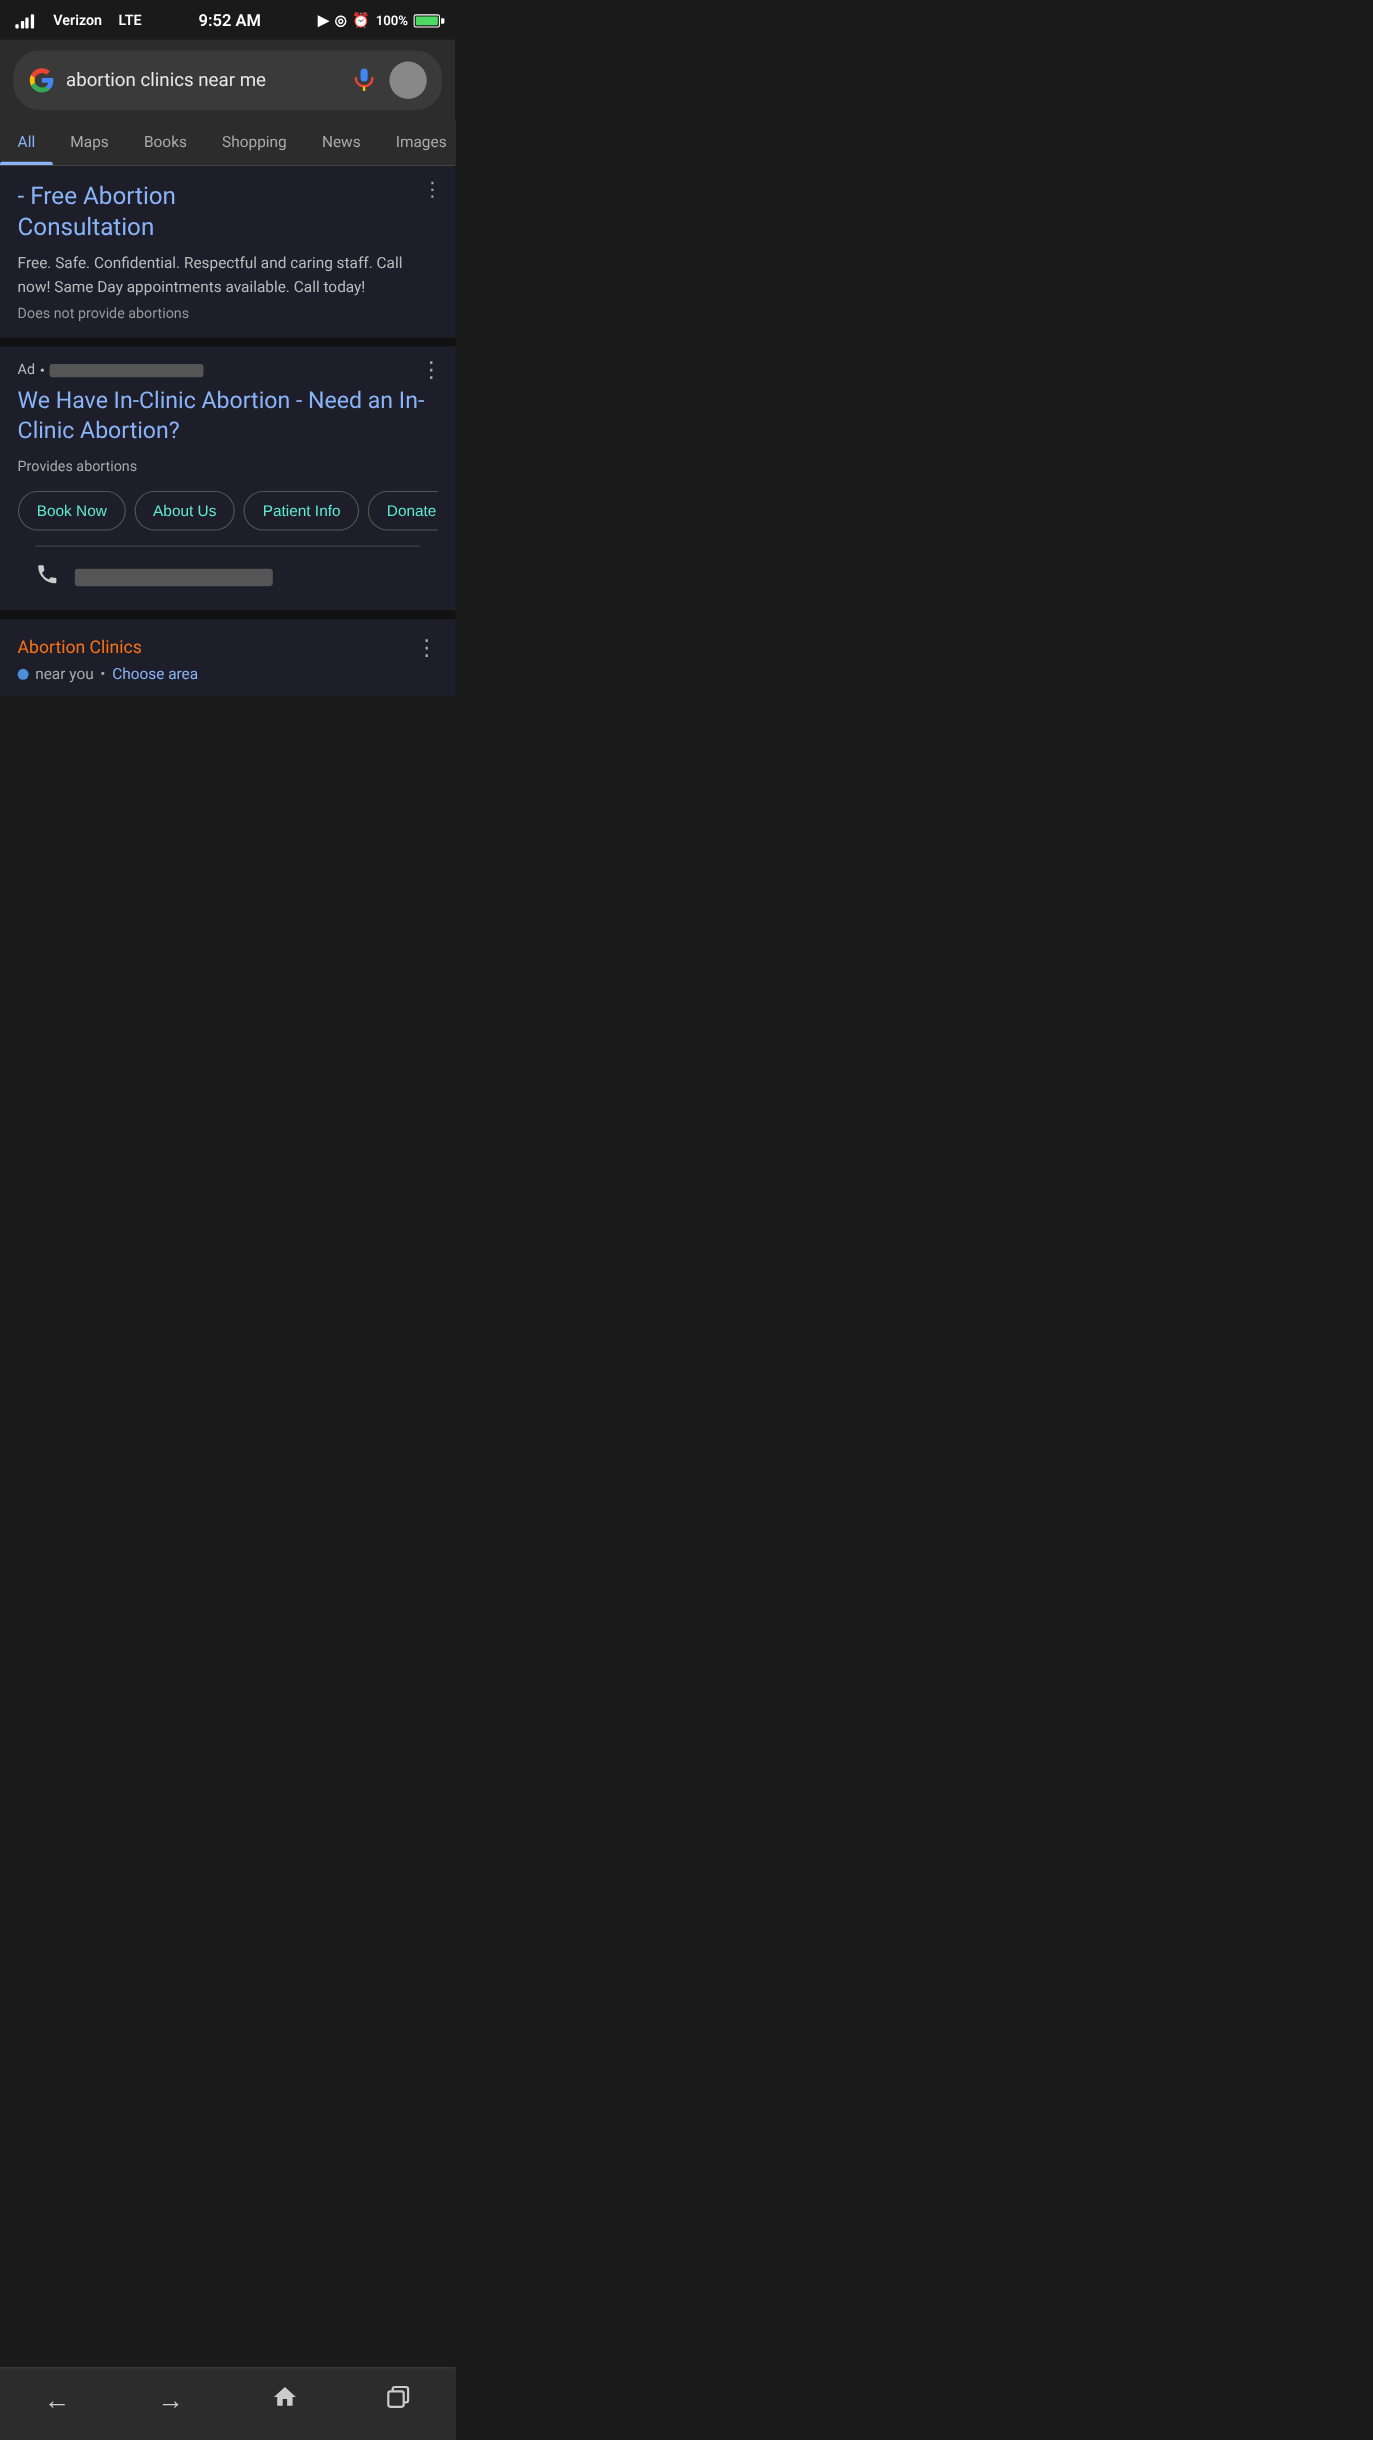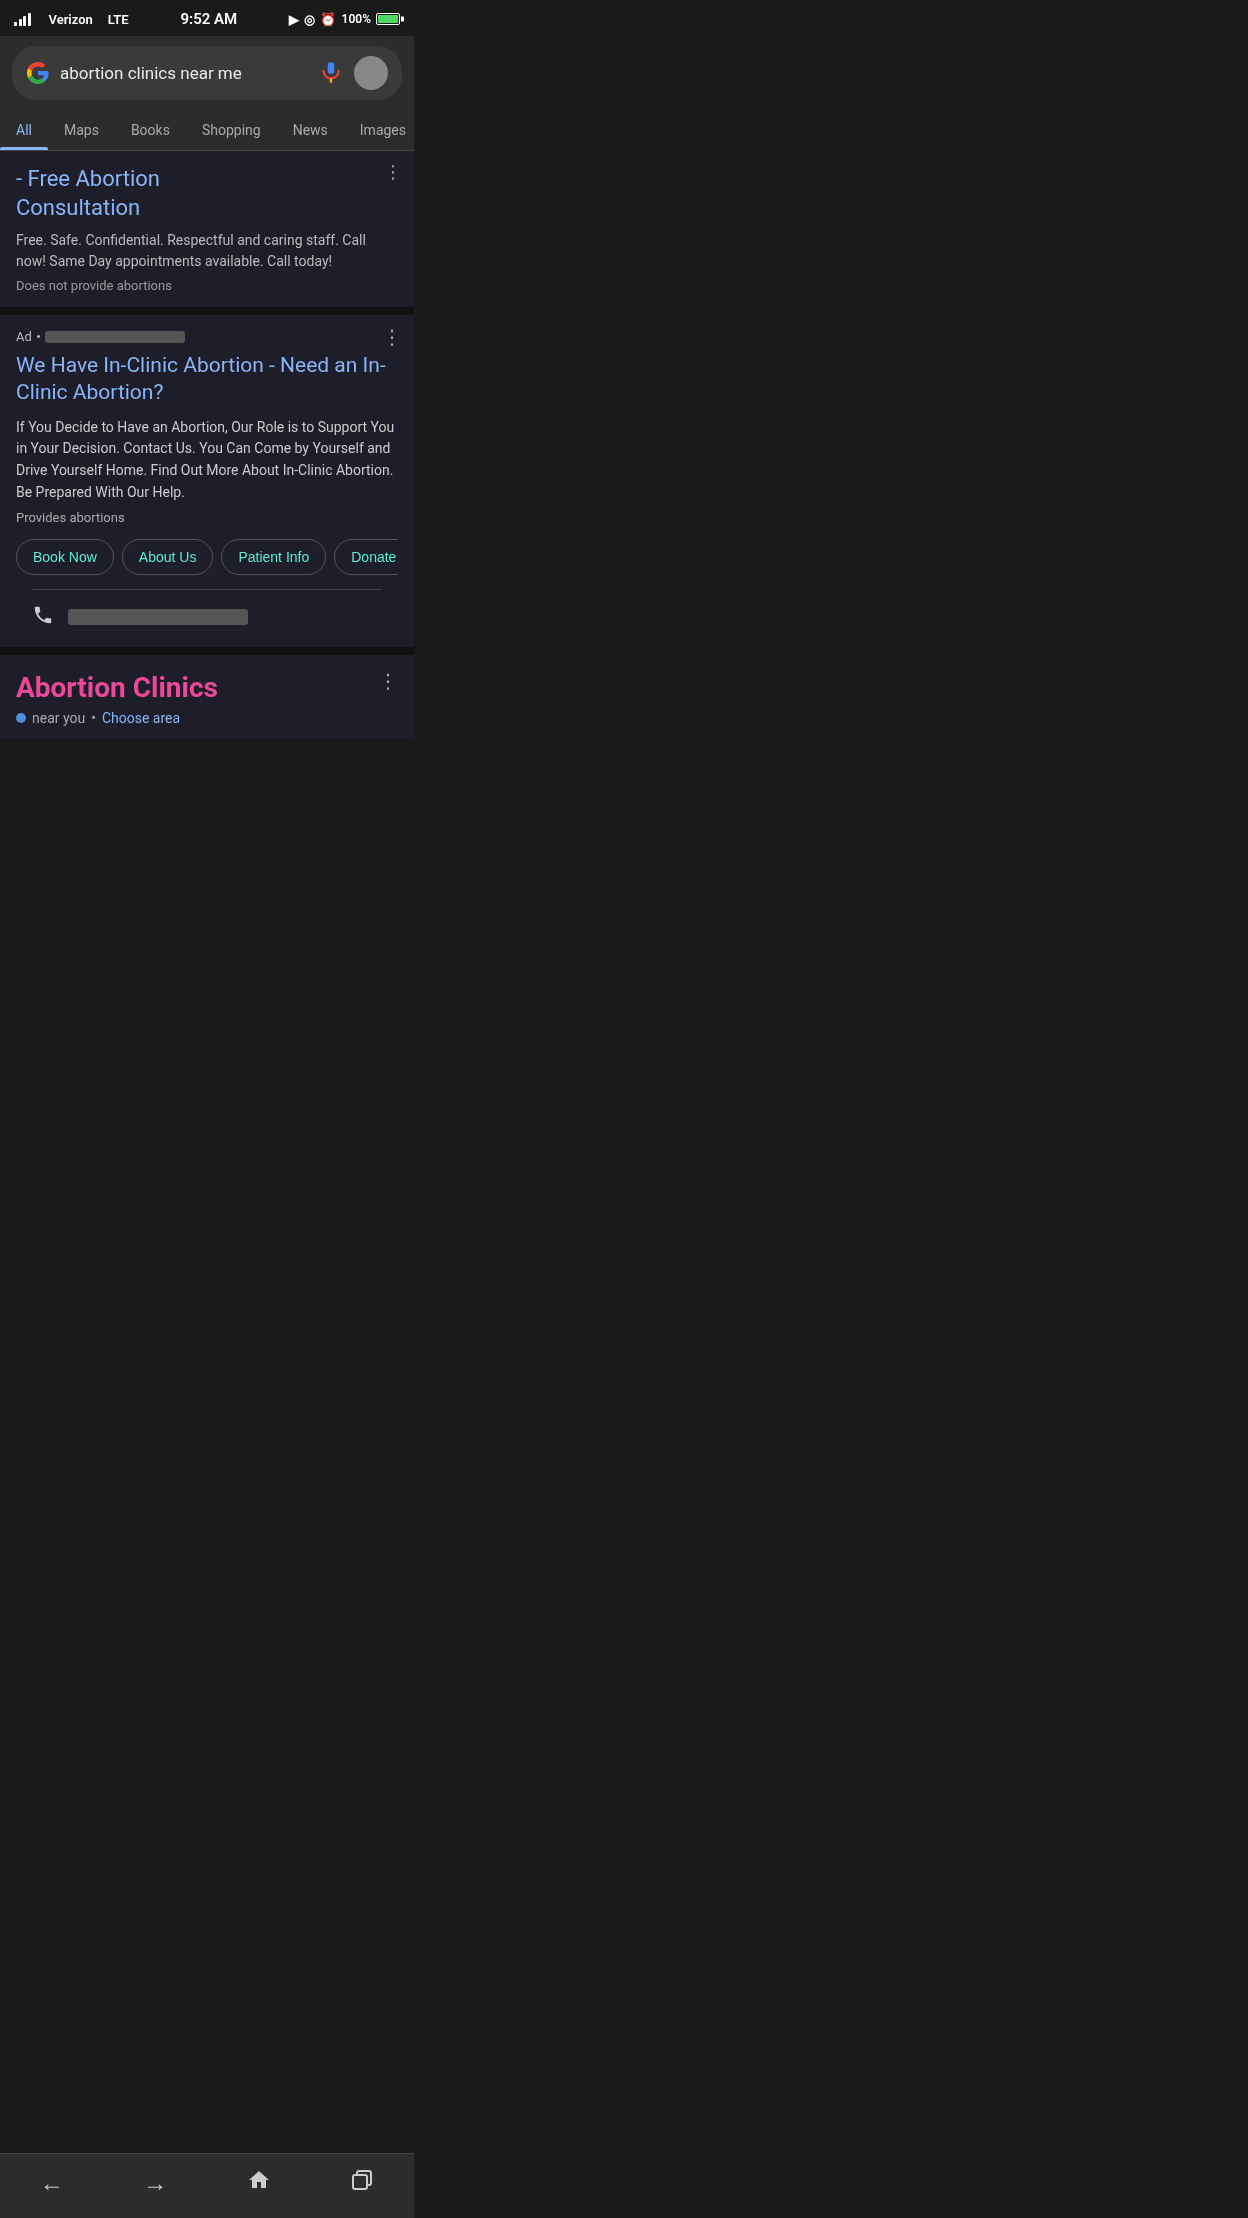--- a/index.html
+++ b/index.html
@@ -225,23 +225,23 @@
       background: #1e1e2a;
       padding: 16px 16px 12px;
       position: relative;
     }
     .clinics-header {
       display: flex;
       justify-content: space-between;
       align-items: flex-start;
     }
     .clinics-title {
-      font-size: 28px;
-      font-weight: 700;
-      color: #ec4899;
+      font-size: 16px;
+      font-weight: 400;
+      color: #f97316;
     }
     .clinics-subtitle {
       display: flex;
       align-items: center;
       gap: 6px;
       margin-top: 6px;
       font-size: 14px;
       color: #aaa;
     }
     .blue-dot {
@@ -343,21 +343,20 @@
 </div>
 
 <div class="ad-card">
   <div class="ad-badge">
     <span class="ad-label">Ad</span>
     <div class="ad-dot"></div>
     <div class="blurred-url"></div>
   </div>
   <button class="three-dots-btn">⋮</button>
   <div class="ad-title">We Have In-Clinic Abortion - Need an In-Clinic Abortion?</div>
-  <div class="ad-desc">If You Decide to Have an Abortion, Our Role is to Support You in Your Decision. Contact Us. You Can Come by Yourself and Drive Yourself Home. Find Out More About In-Clinic Abortion. Be Prepared With Our Help.</div>
   <div class="provides">Provides abortions</div>
 
   <div class="action-buttons">
     <button class="action-btn">Book Now</button>
     <button class="action-btn">About Us</button>
     <button class="action-btn">Patient Info</button>
     <button class="action-btn">Donate</button>
 
   </div>
 

